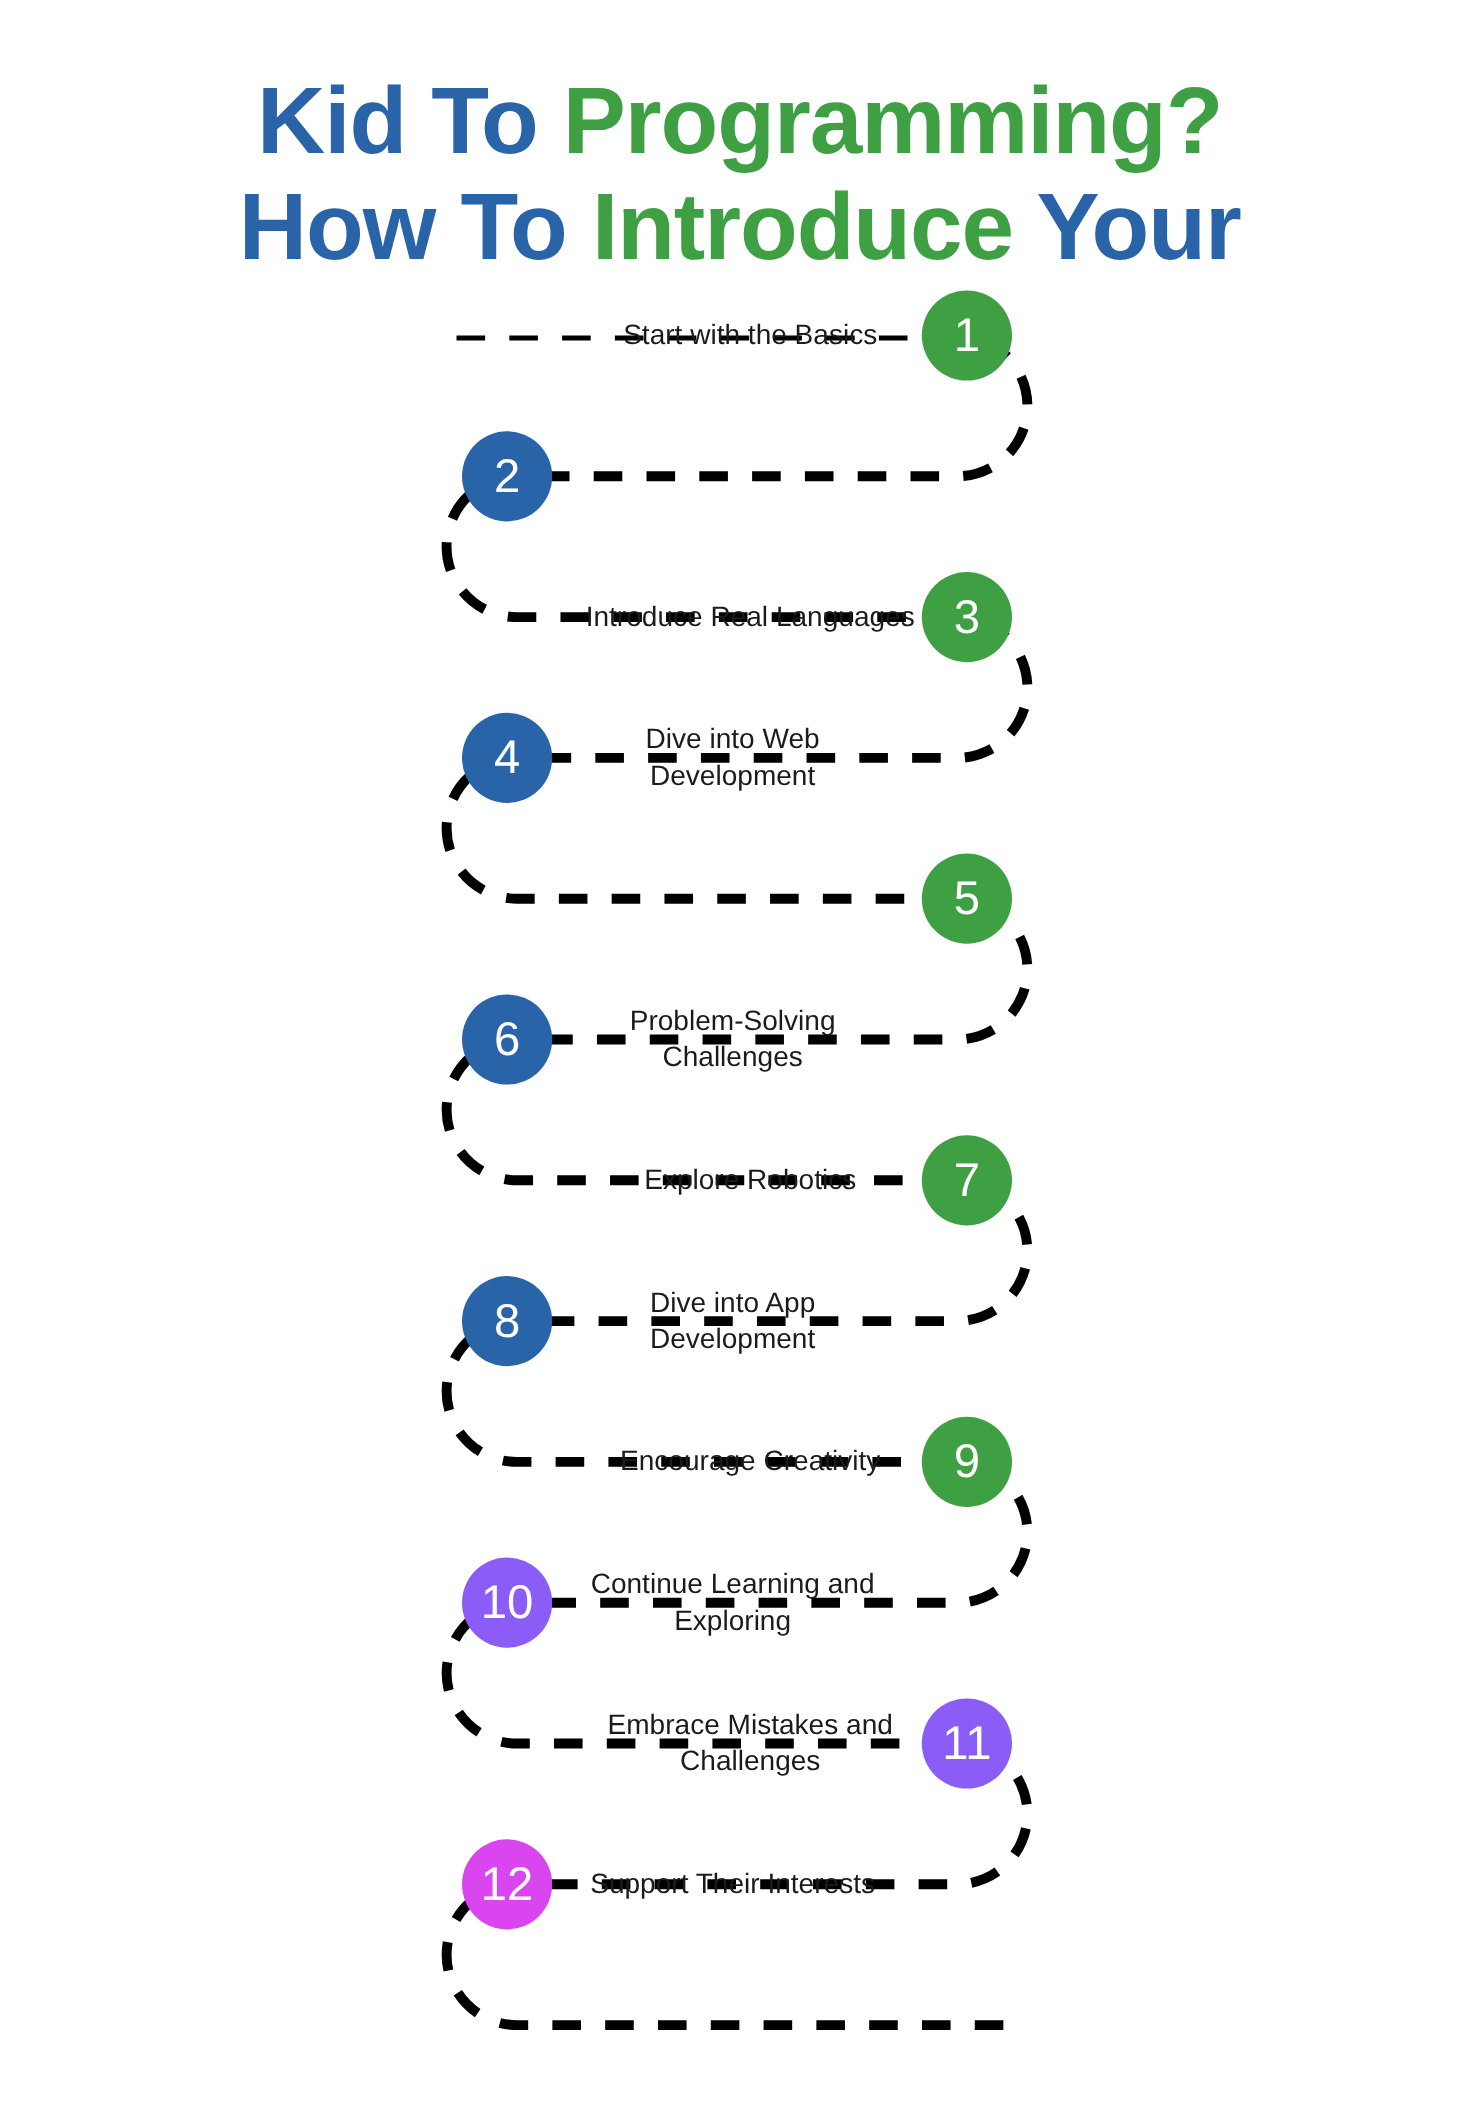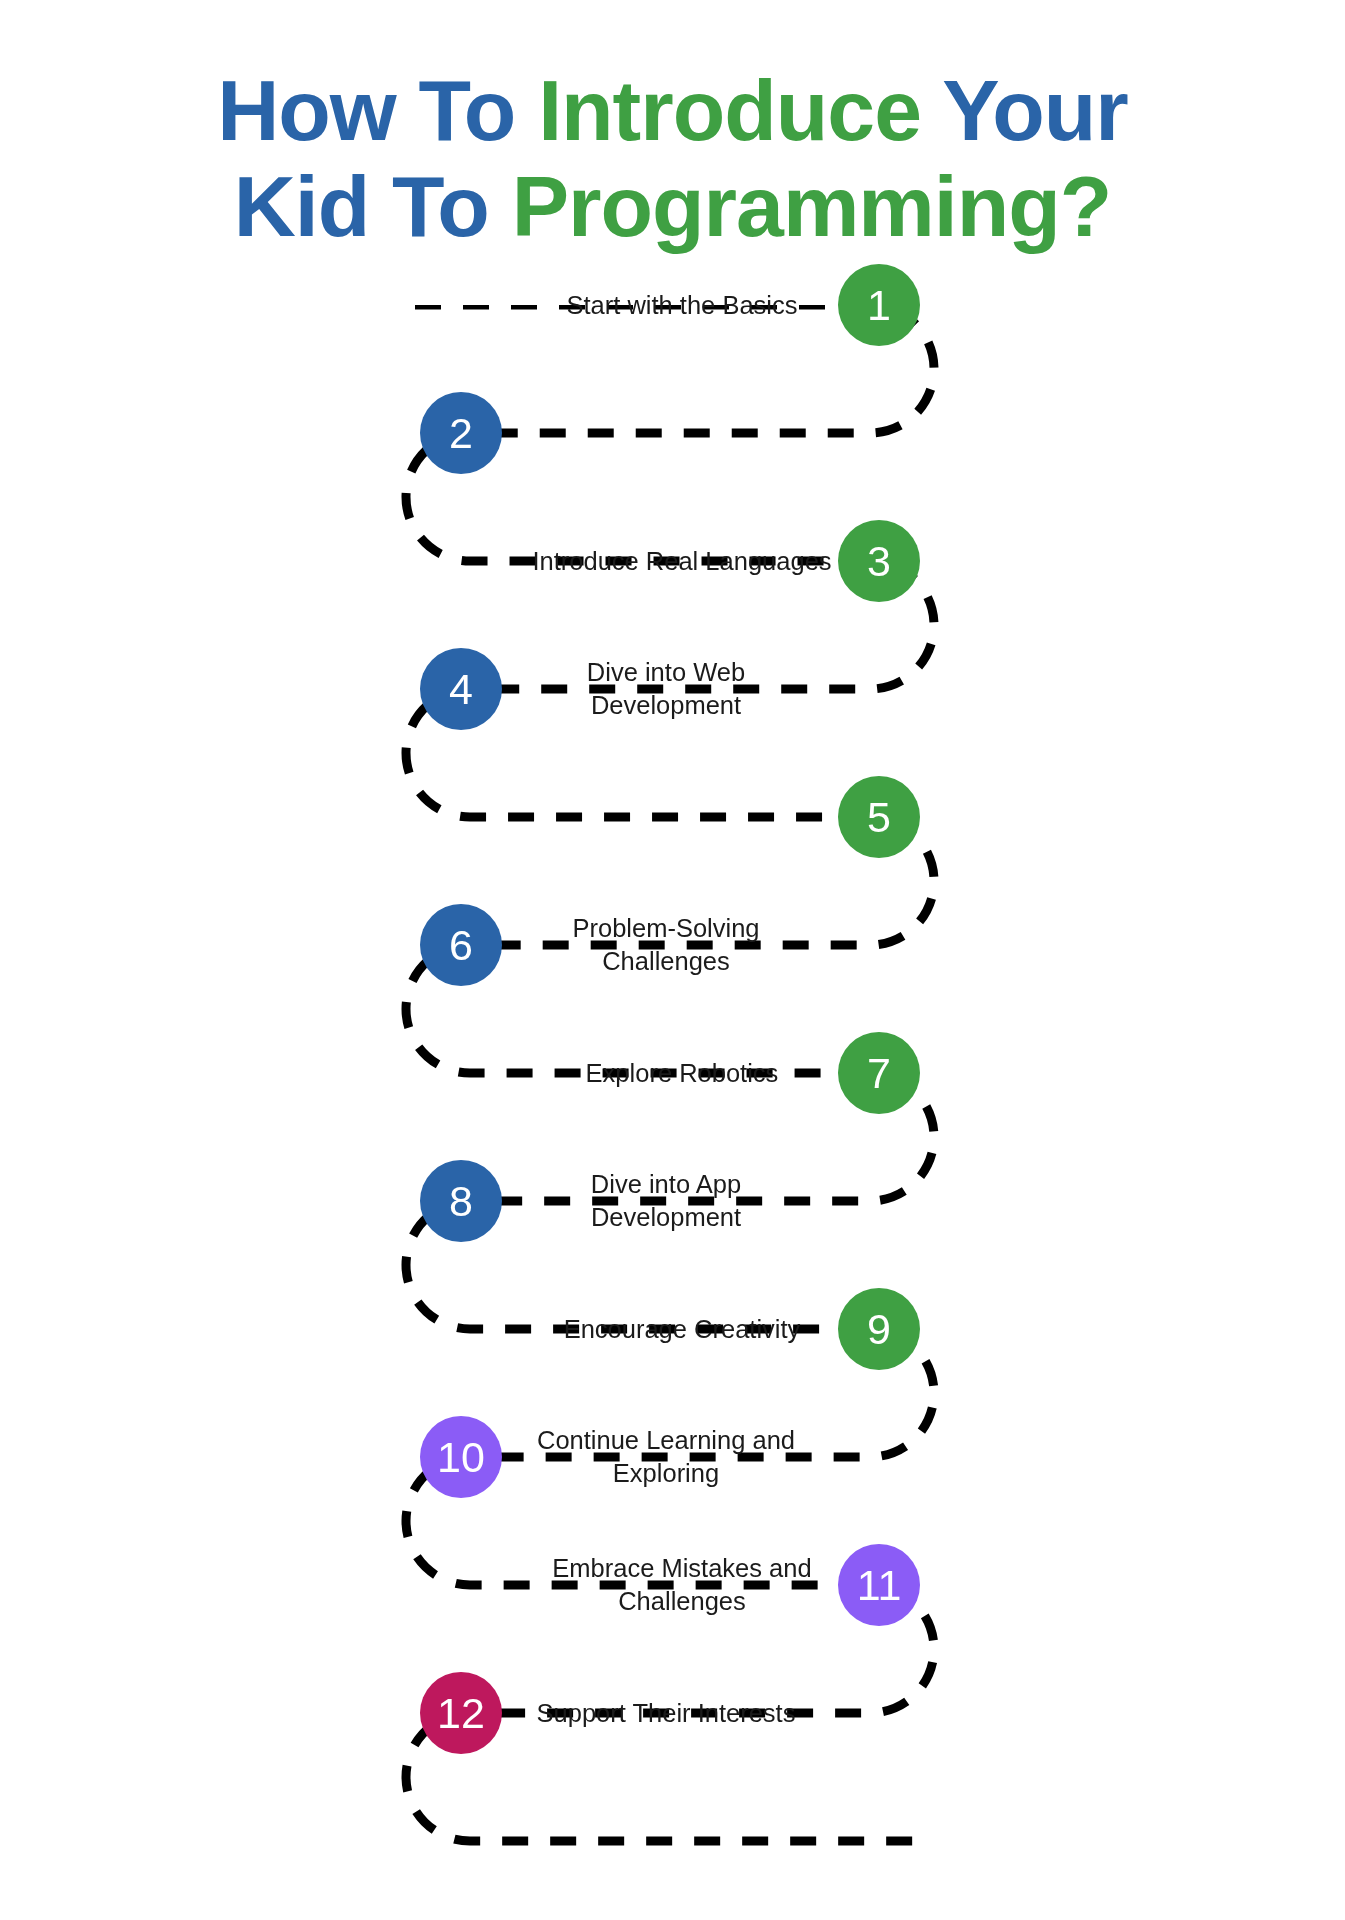--- a/index.html
+++ b/index.html
@@ -38,22 +38,22 @@
   .row.odd .circle{right:14px;}
   .row.odd .label{right:102px;}
   
   .row.even .circle{left:14px;}
   .row.even .label{left:110px;}
 </style>
 </head>
 <body style="background: rgb(255, 255, 255);">
 
 <div id="title">
+  <div><span class="t-blue" style="color: rgb(42, 100, 168);">Kid To </span><span class="t-green" style="color: rgb(63, 160, 67);">Programming?</span></div>
   <div><span class="t-blue" style="color: rgb(42, 100, 168);">How To </span><span class="t-green" style="color: rgb(63, 160, 67);">Introduce </span><span class="t-blue" style="color: rgb(42, 100, 168);">Your</span></div>
-  <div><span class="t-blue" style="color: rgb(42, 100, 168);">Kid To </span><span class="t-green" style="color: rgb(63, 160, 67);">Programming?</span></div>
 </div>
 
 <div id="flow">
   <svg width="1345" height="1610" viewBox="0 0 1345 1610">
     <path id="snake" fill="none" stroke="#000000" stroke-width="9" stroke-linecap="butt" stroke-dasharray="26 22" d="M 415 0
              L 870 0
              A 64 64 0 0 1 870 128
              L 470 128
              A 64 64 0 0 0 470 256
              L 870 256
@@ -126,16 +126,16 @@
     <span class="circle c-blue" style="background: #8b5cf6;">10</span>
     <span class="label" style="color: rgb(27, 27, 27);">Continue Learning and Exploring</span>
   </div>
 
   <div class="row odd" style="left:405px;top:1216px;width:529px;">
     <span class="label" style="color: rgb(27, 27, 27);">Embrace Mistakes and Challenges</span>
     <span class="circle c-green" style="background: #8b5cf6;">11</span>
   </div>
 
   <div class="row even" style="left:406px;top:1344px;width:520px;">
-    <span class="circle c-blue" style="background: #be185d;">12</span>
+    <span class="circle c-blue" style="background: #d946ef;">12</span>
     <span class="label" style="color: rgb(27, 27, 27);">Support Their Interests</span>
   </div>
 </div>
 
 </body></html>

